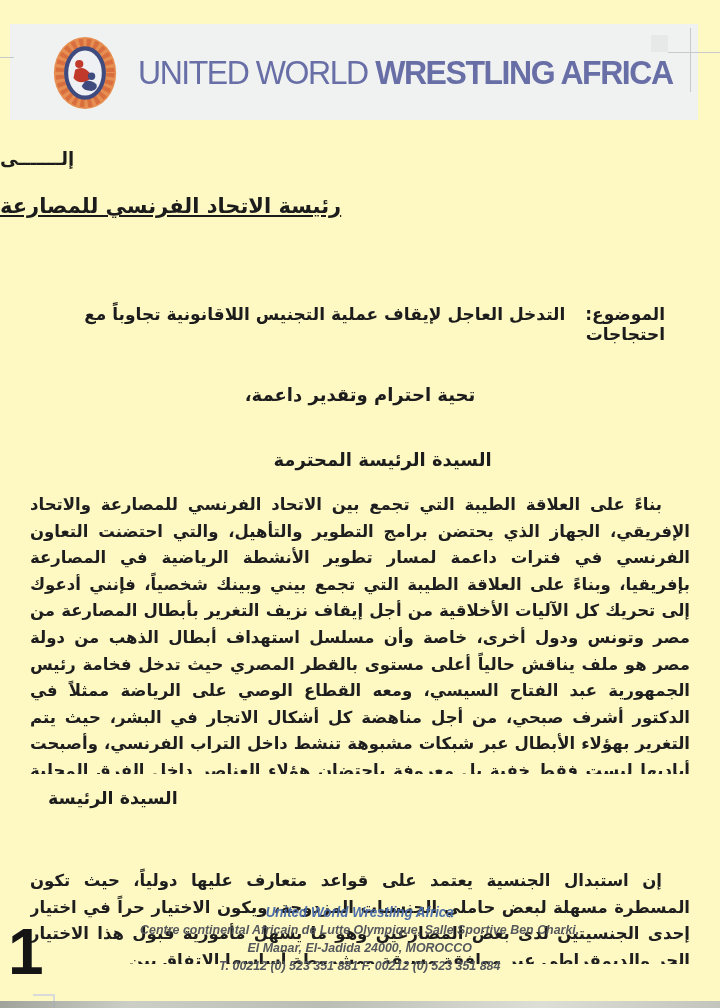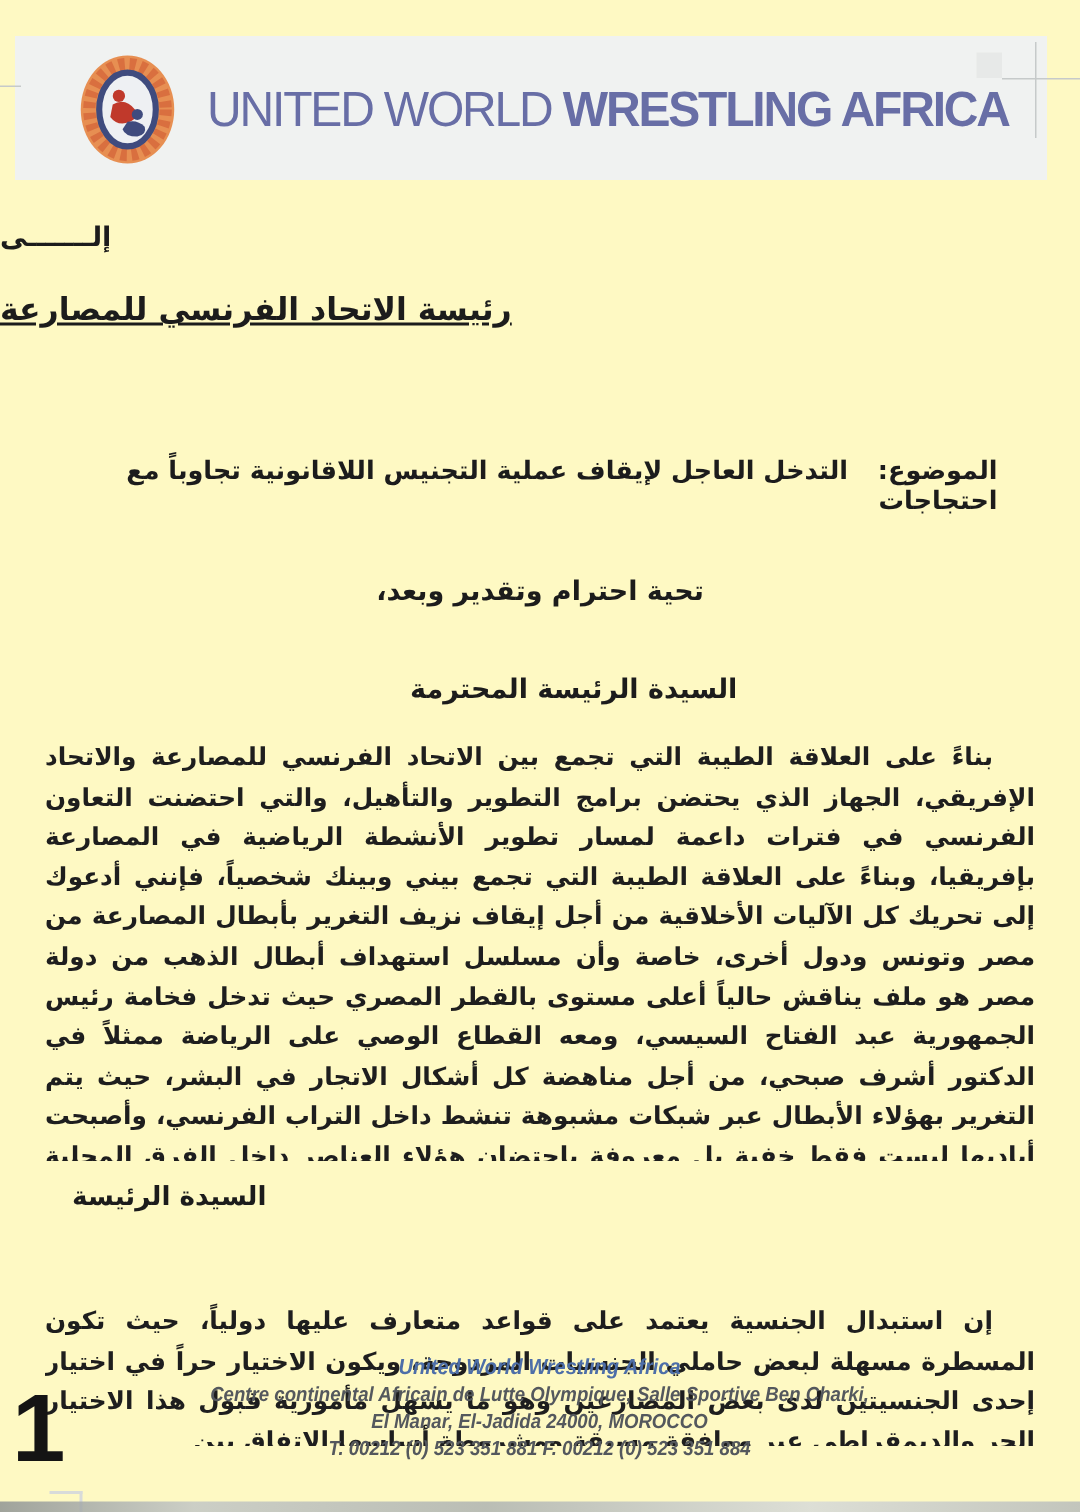--- a/index.html
+++ b/index.html
@@ -127,21 +127,21 @@
   <div class="mark-sq"></div>
 
   <div class="ar title-to">إلـــــــى</div>
   <div class="ar recipient">رئيسة الاتحاد الفرنسي للمصارعة</div>
 
   <div class="ar subject-line1">
     <span class="label">الموضوع:</span>
     <span>التدخل العاجل لإيقاف عملية التجنيس اللاقانونية تجاوباً مع احتجاجات</span>
   </div>
 
-  <div class="ar salutation">تحية احترام وتقدير وبعد،</div>
+  <div class="ar salutation">تحية احترام وتقدير داعمة،</div>
 
   <div class="ar heading-1">السيدة الرئيسة المحترمة</div>
 
   <div class="ar paragraph para-1">بناءً على العلاقة الطيبة التي تجمع بين الاتحاد الفرنسي للمصارعة والاتحاد الإفريقي، الجهاز الذي يحتضن برامج التطوير والتأهيل، والتي احتضنت التعاون الفرنسي في فترات داعمة لمسار تطوير الأنشطة الرياضية في المصارعة بإفريقيا، وبناءً على العلاقة الطيبة التي تجمع بيني وبينك شخصياً، فإنني أدعوك إلى تحريك كل الآليات الأخلاقية من أجل إيقاف نزيف التغرير بأبطال المصارعة من مصر وتونس ودول أخرى، خاصة وأن مسلسل استهداف أبطال الذهب من دولة مصر هو ملف يناقش حالياً أعلى مستوى بالقطر المصري حيث تدخل فخامة رئيس الجمهورية عبد الفتاح السيسي، ومعه القطاع الوصي على الرياضة ممثلاً في الدكتور أشرف صبحي، من أجل مناهضة كل أشكال الاتجار في البشر، حيث يتم التغرير بهؤلاء الأبطال عبر شبكات مشبوهة تنشط داخل التراب الفرنسي، وأصبحت أياديها ليست فقط خفية بل معروفة باحتضان هؤلاء العناصر داخل الفرق المحلية قبل الولوج بهم إلى معانقة ألوان المنتخبات الفرنسية من أجل المشاركة بألوانها في المنافسات الدولية.</div>
 
   <div class="ar heading-2">السيدة الرئيسة</div>
 
   <div class="ar paragraph para-2">إن استبدال الجنسية يعتمد على قواعد متعارف عليها دولياً، حيث تكون المسطرة مسهلة لبعض حاملي الجنسيات المزدوجة، ويكون الاختيار حراً في اختيار إحدى الجنسيتين لدى بعض المصارعين وهو ما يسهل مأمورية قبول هذا الاختيار الحر والديمقراطي عبر موافقة مسبقة ومشروطة أساسها الاتفاق بين</div>
 
   <div class="footer">

